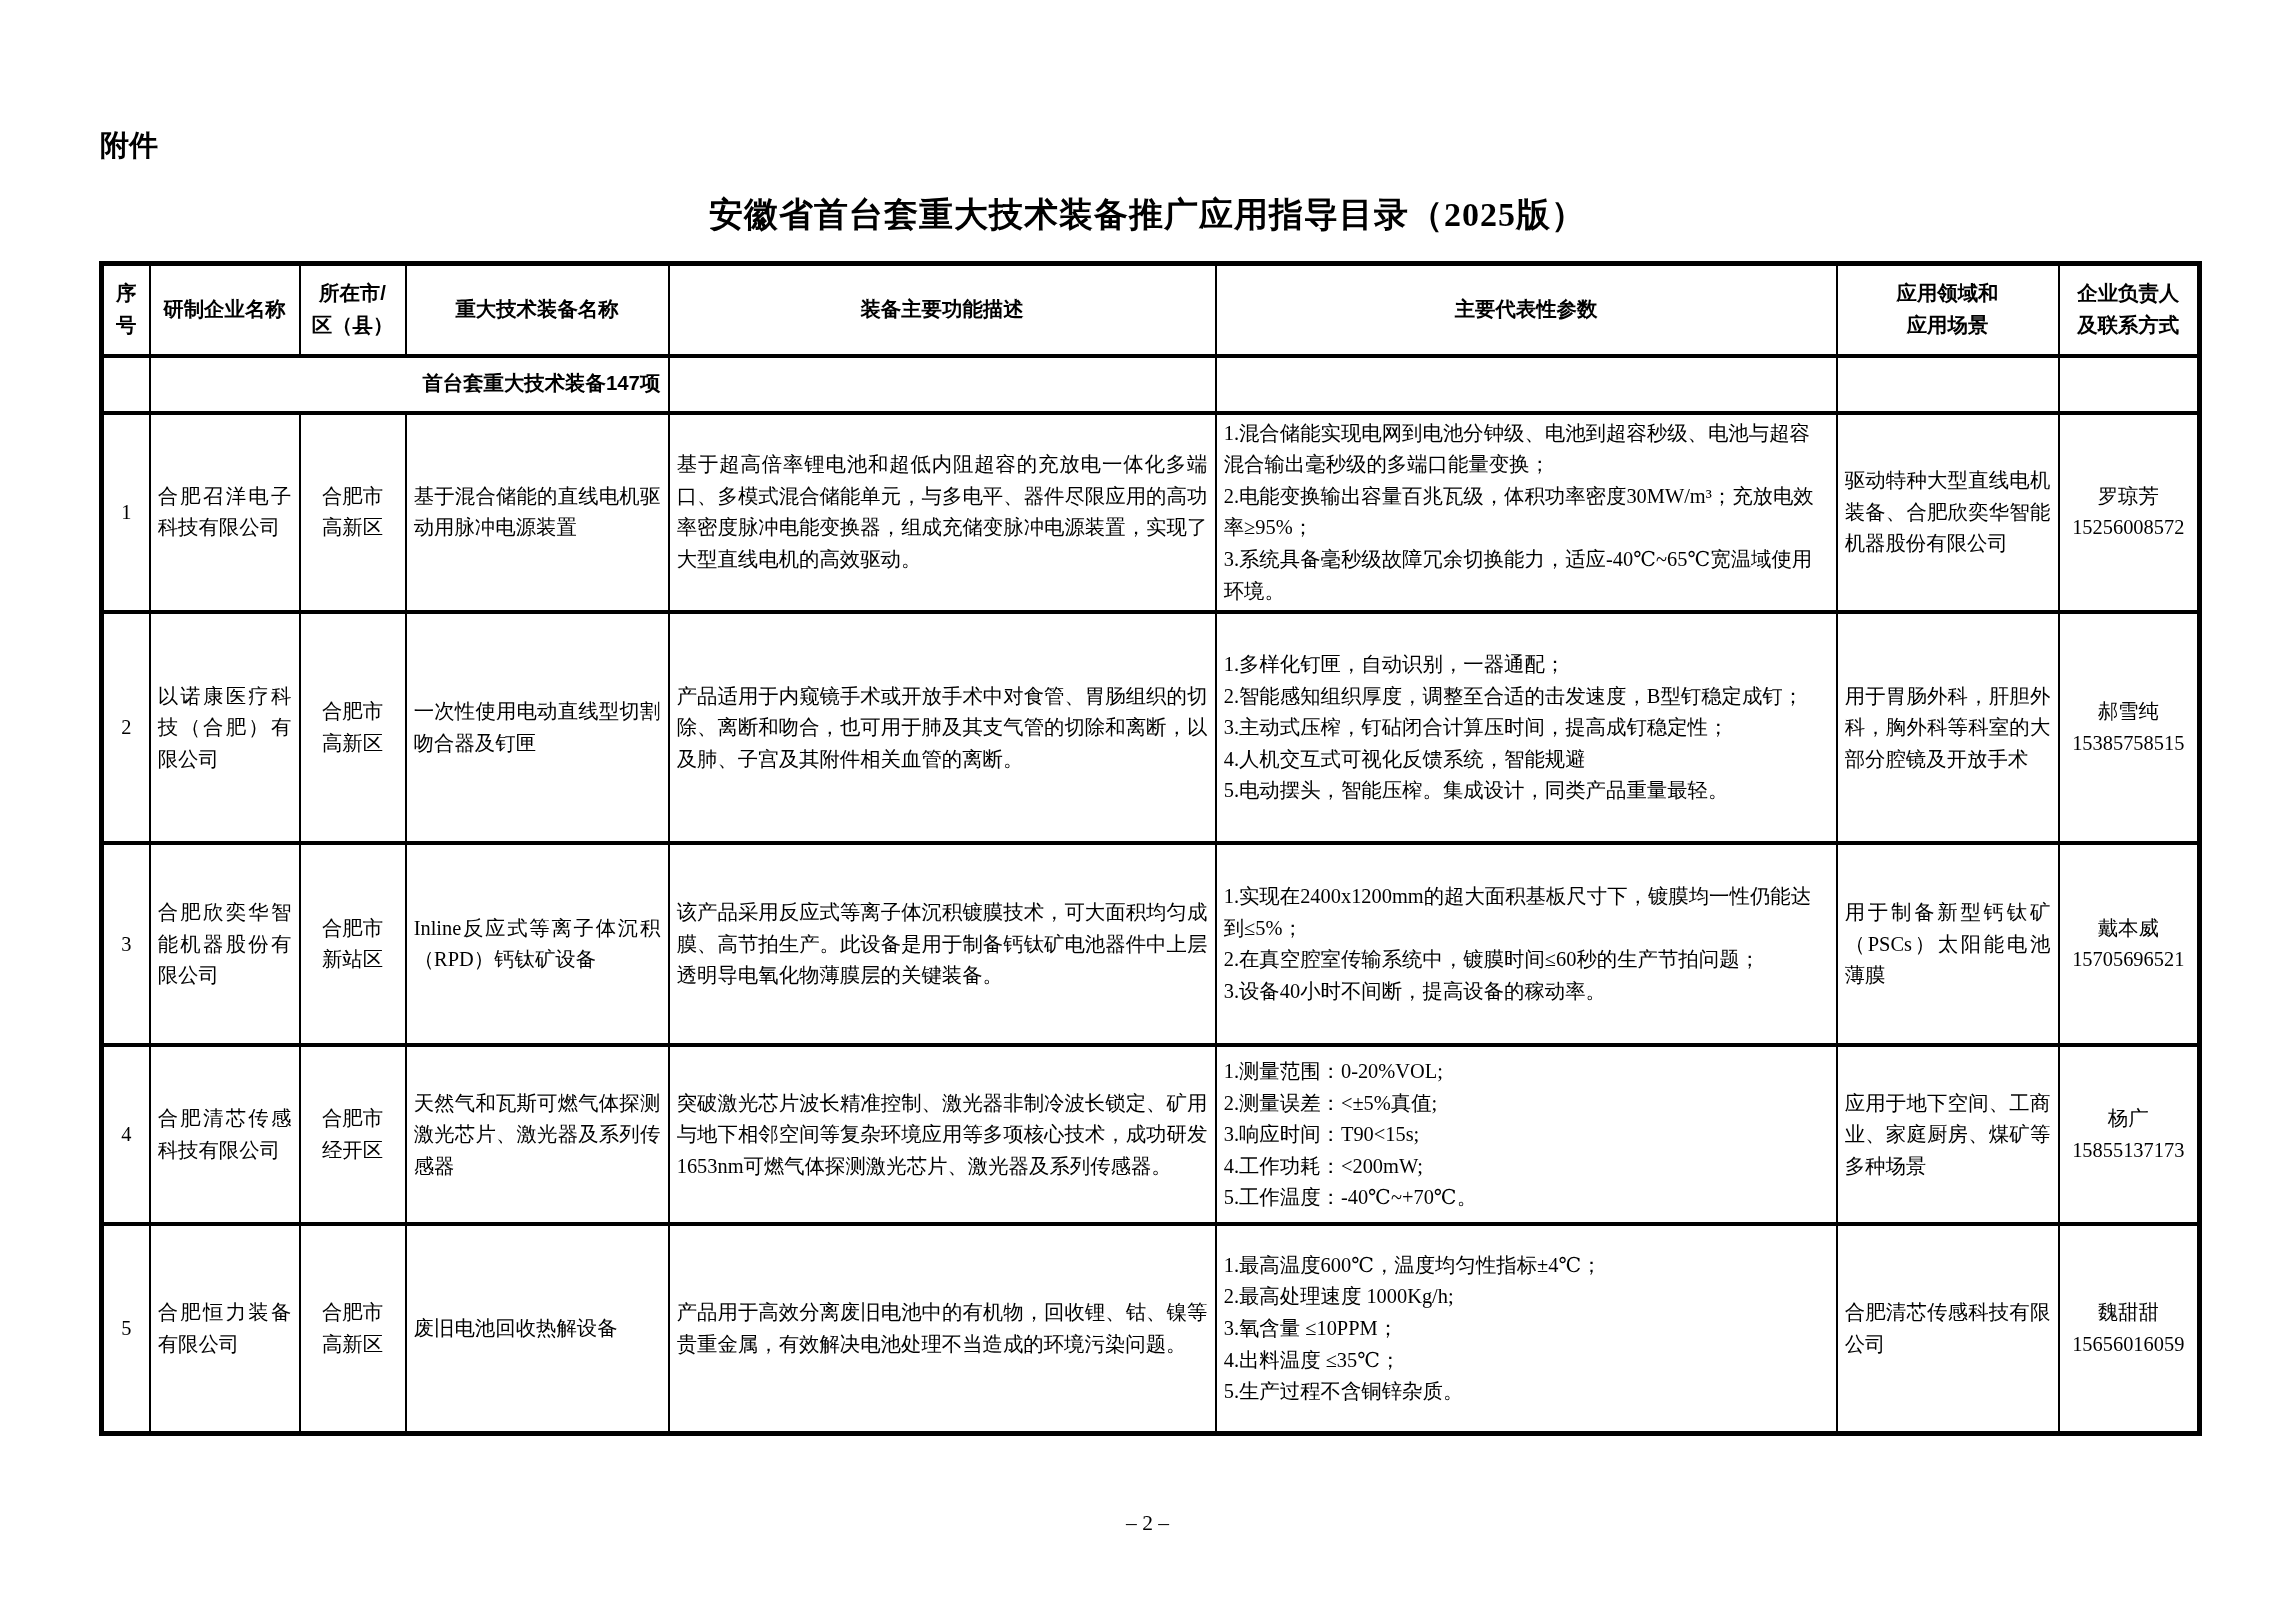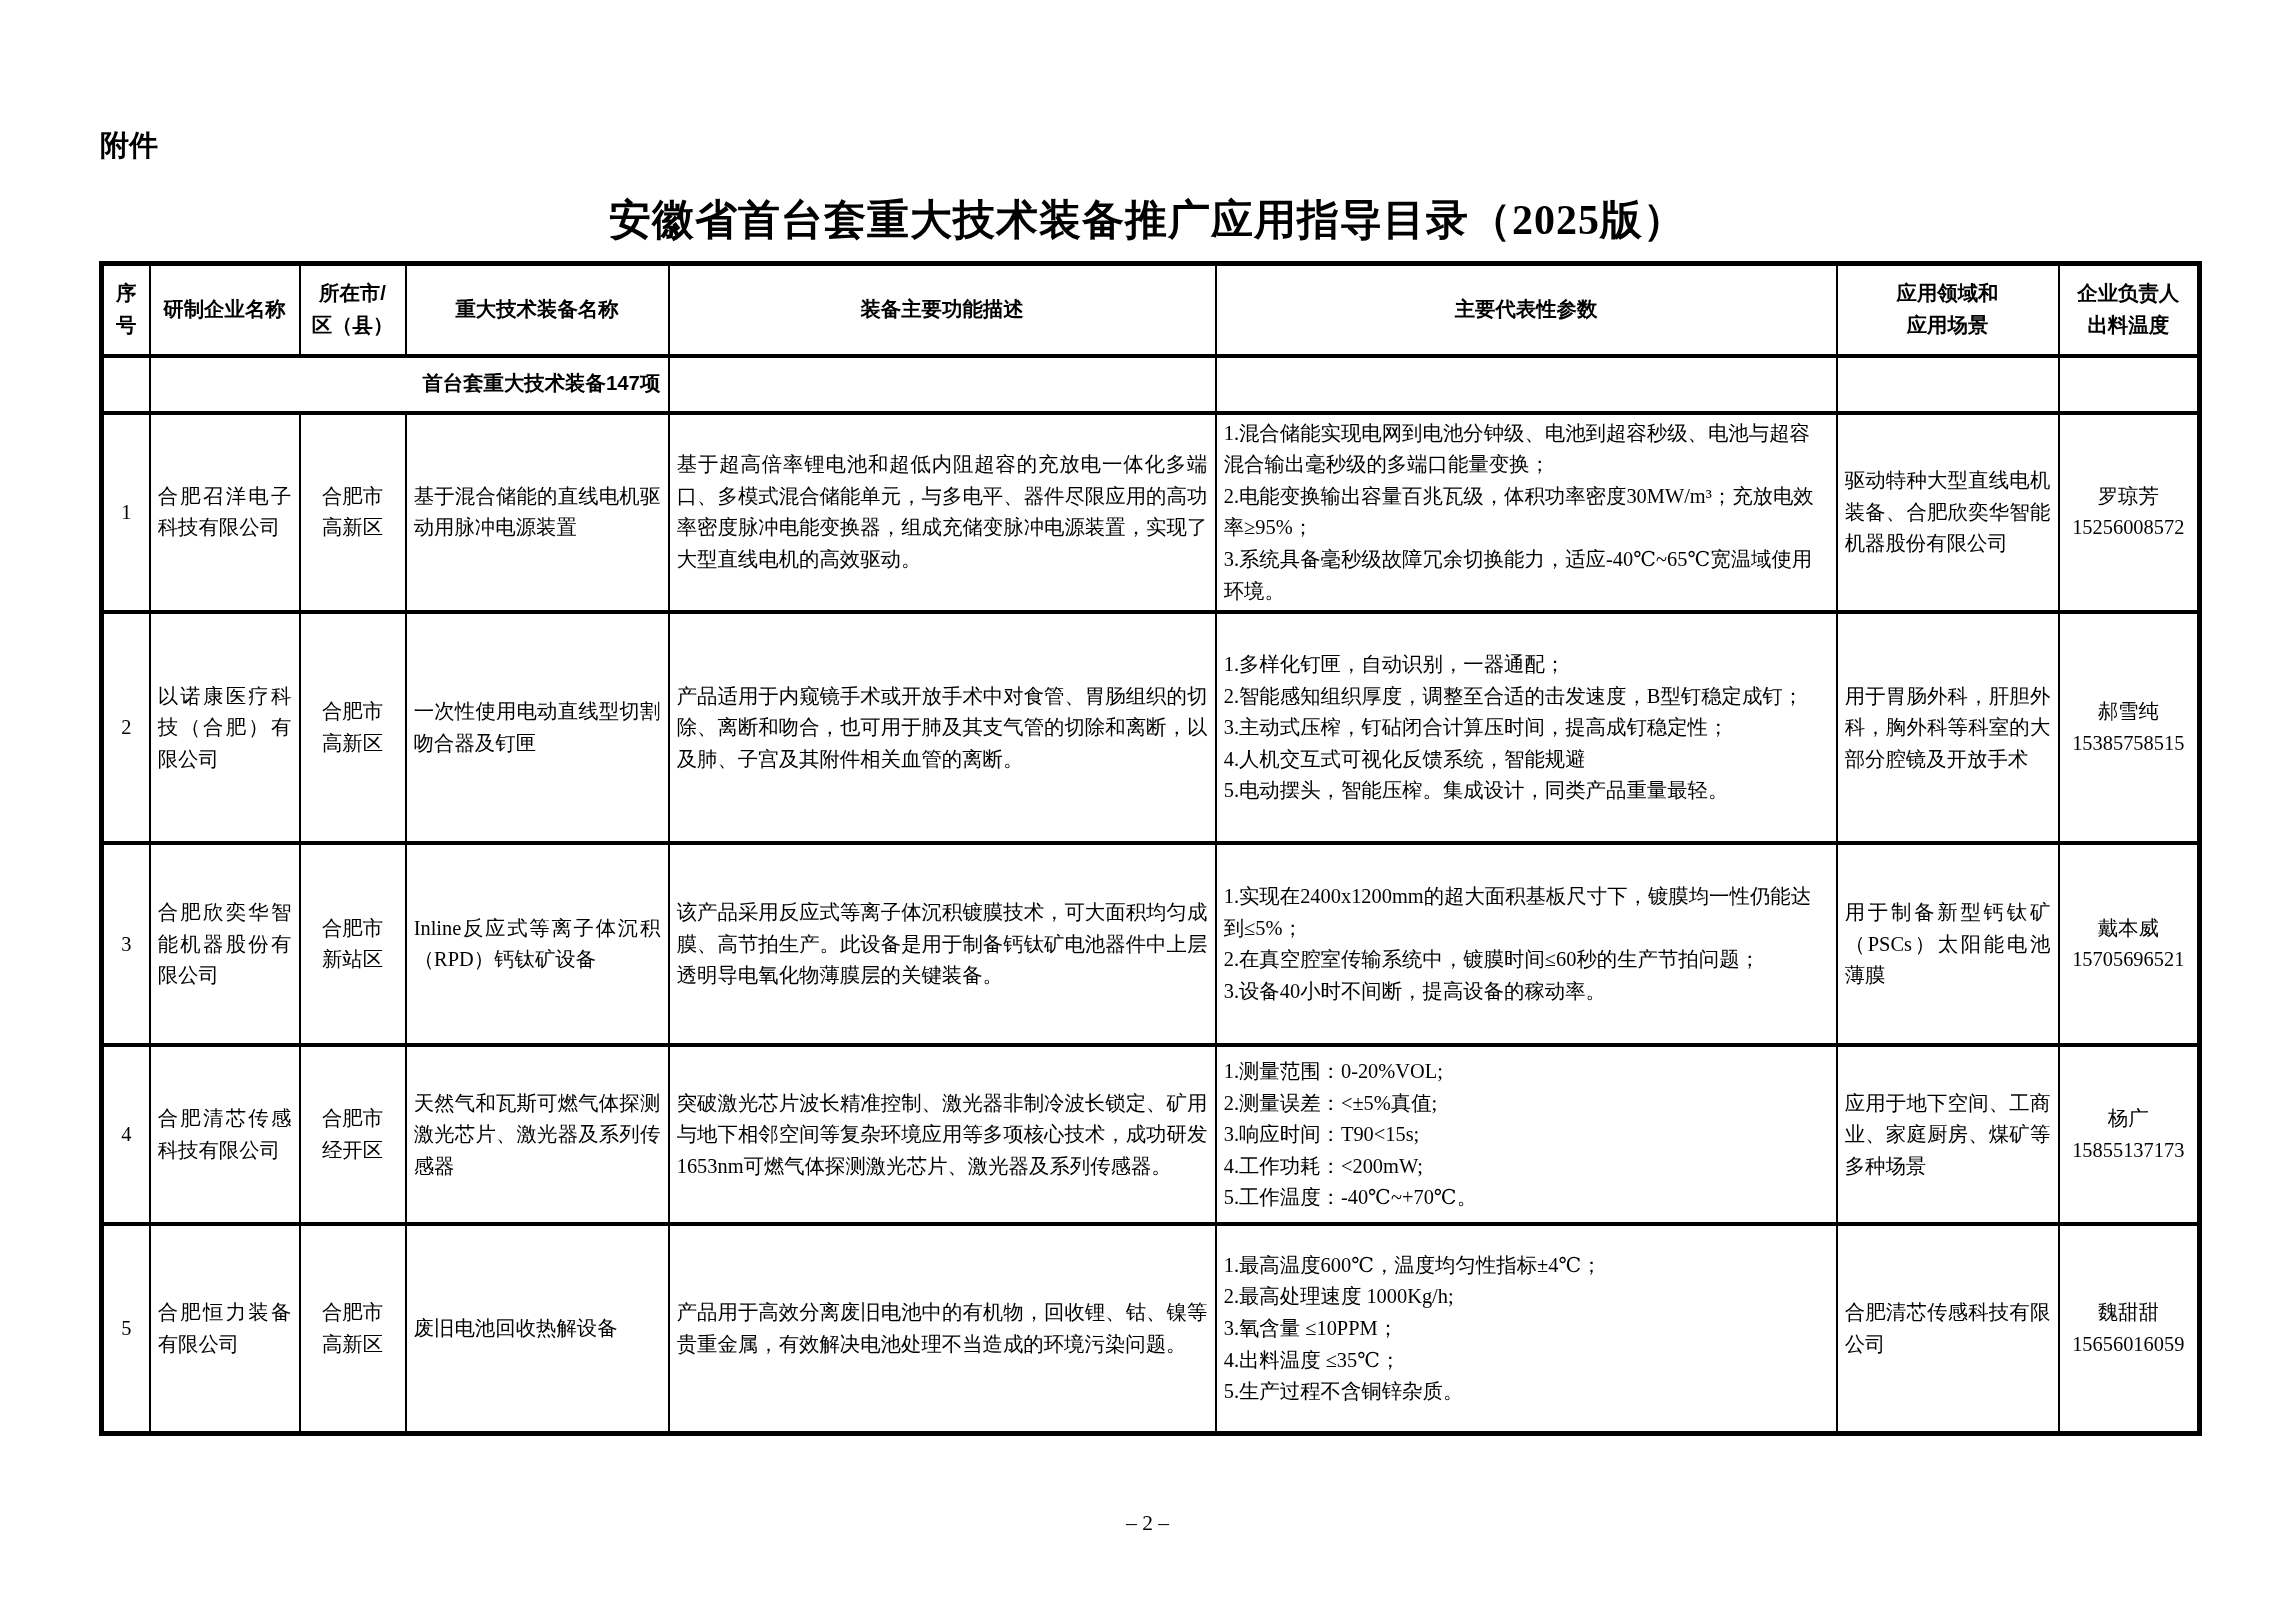--- a/index.html
+++ b/index.html
@@ -12,21 +12,21 @@
     overflow:hidden;
   }
   .attachment{
     position:absolute;left:100px;top:126px;
     font-size:29px;font-weight:bold;
     font-family:"Liberation Sans","DejaVu Sans",sans-serif;
   }
   .title{
     position:absolute;left:0;top:192px;width:100%;
     margin:0;text-align:center;
-    font-size:42px;font-weight:bold;letter-spacing:1px;
+    font-size:34px;font-weight:bold;letter-spacing:1px;
     font-family:"Liberation Serif","DejaVu Serif",serif;
   }
   table.doc-table{
     position:absolute;left:99px;top:261px;width:2099px;
     border-collapse:collapse;table-layout:fixed;
     border:5.1px solid #000;
   }
   table.doc-table td{
     border:2px solid #000;
     border-top-width:4.1px;border-bottom-width:4.1px;
@@ -81,21 +81,21 @@
 号</td>
       <td class="th">研制企业名称</td>
       <td class="th">所在市/
 区（县）</td>
       <td class="th">重大技术装备名称</td>
       <td class="th">装备主要功能描述</td>
       <td class="th">主要代表性参数</td>
       <td class="th">应用领域和
 应用场景</td>
       <td class="th">企业负责人
-出料温度</td>
+及联系方式</td>
     </tr>
 
     <tr style="height:57px">
       <td></td>
       <td colspan="3" class="section-label">首台套重大技术装备147项</td>
       <td></td>
       <td></td>
       <td></td>
       <td></td>
     </tr>

